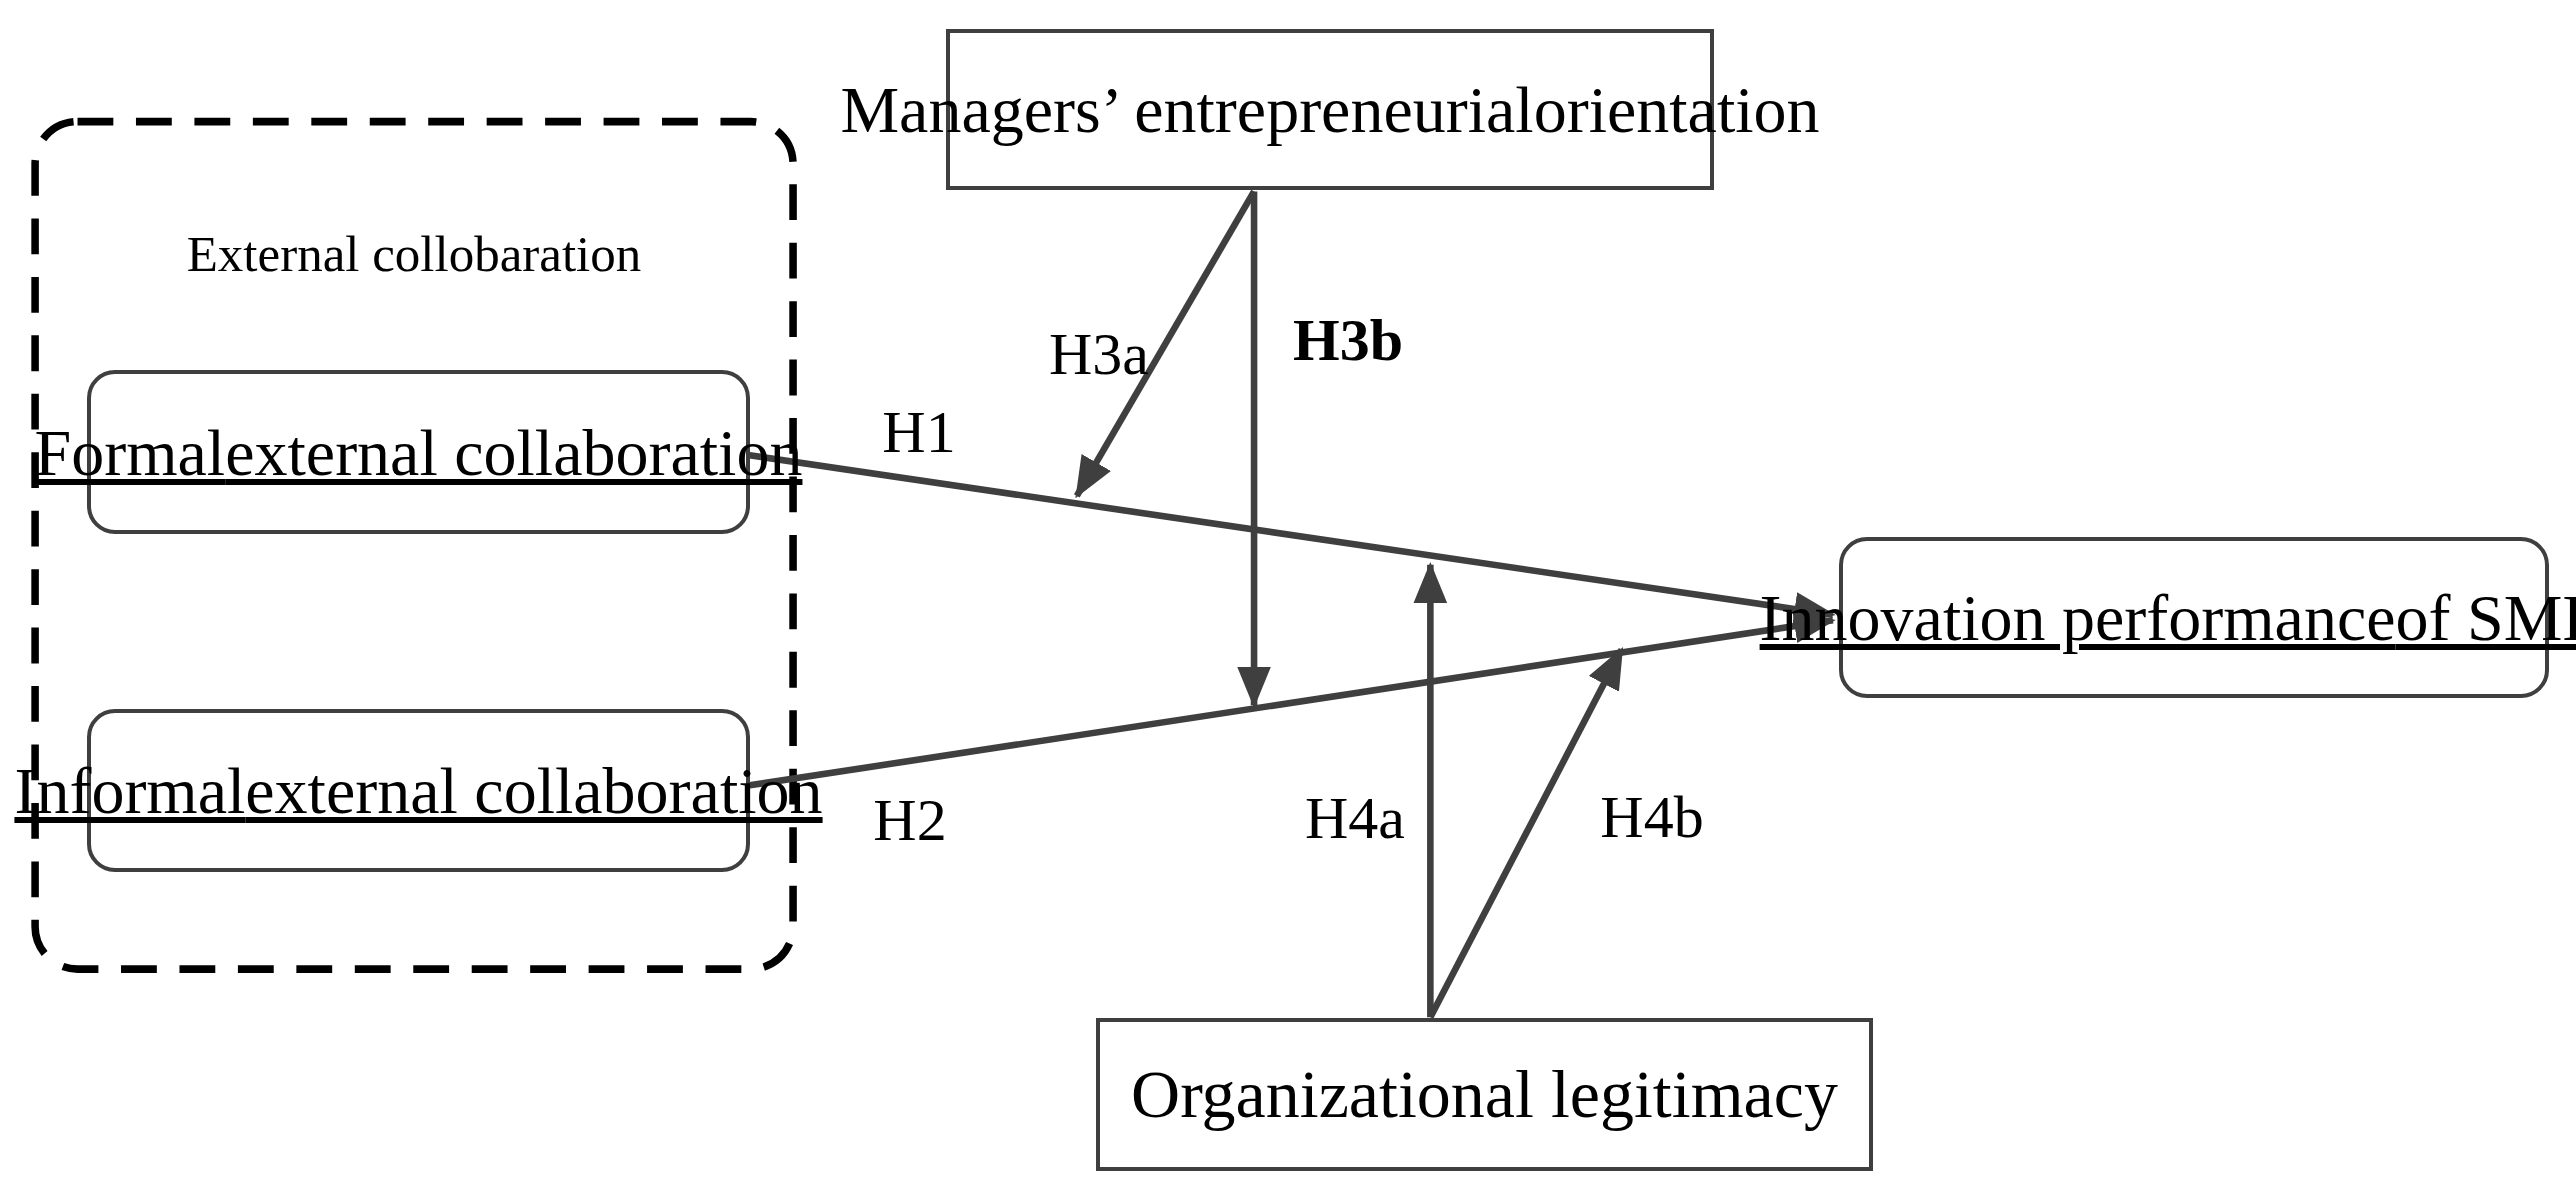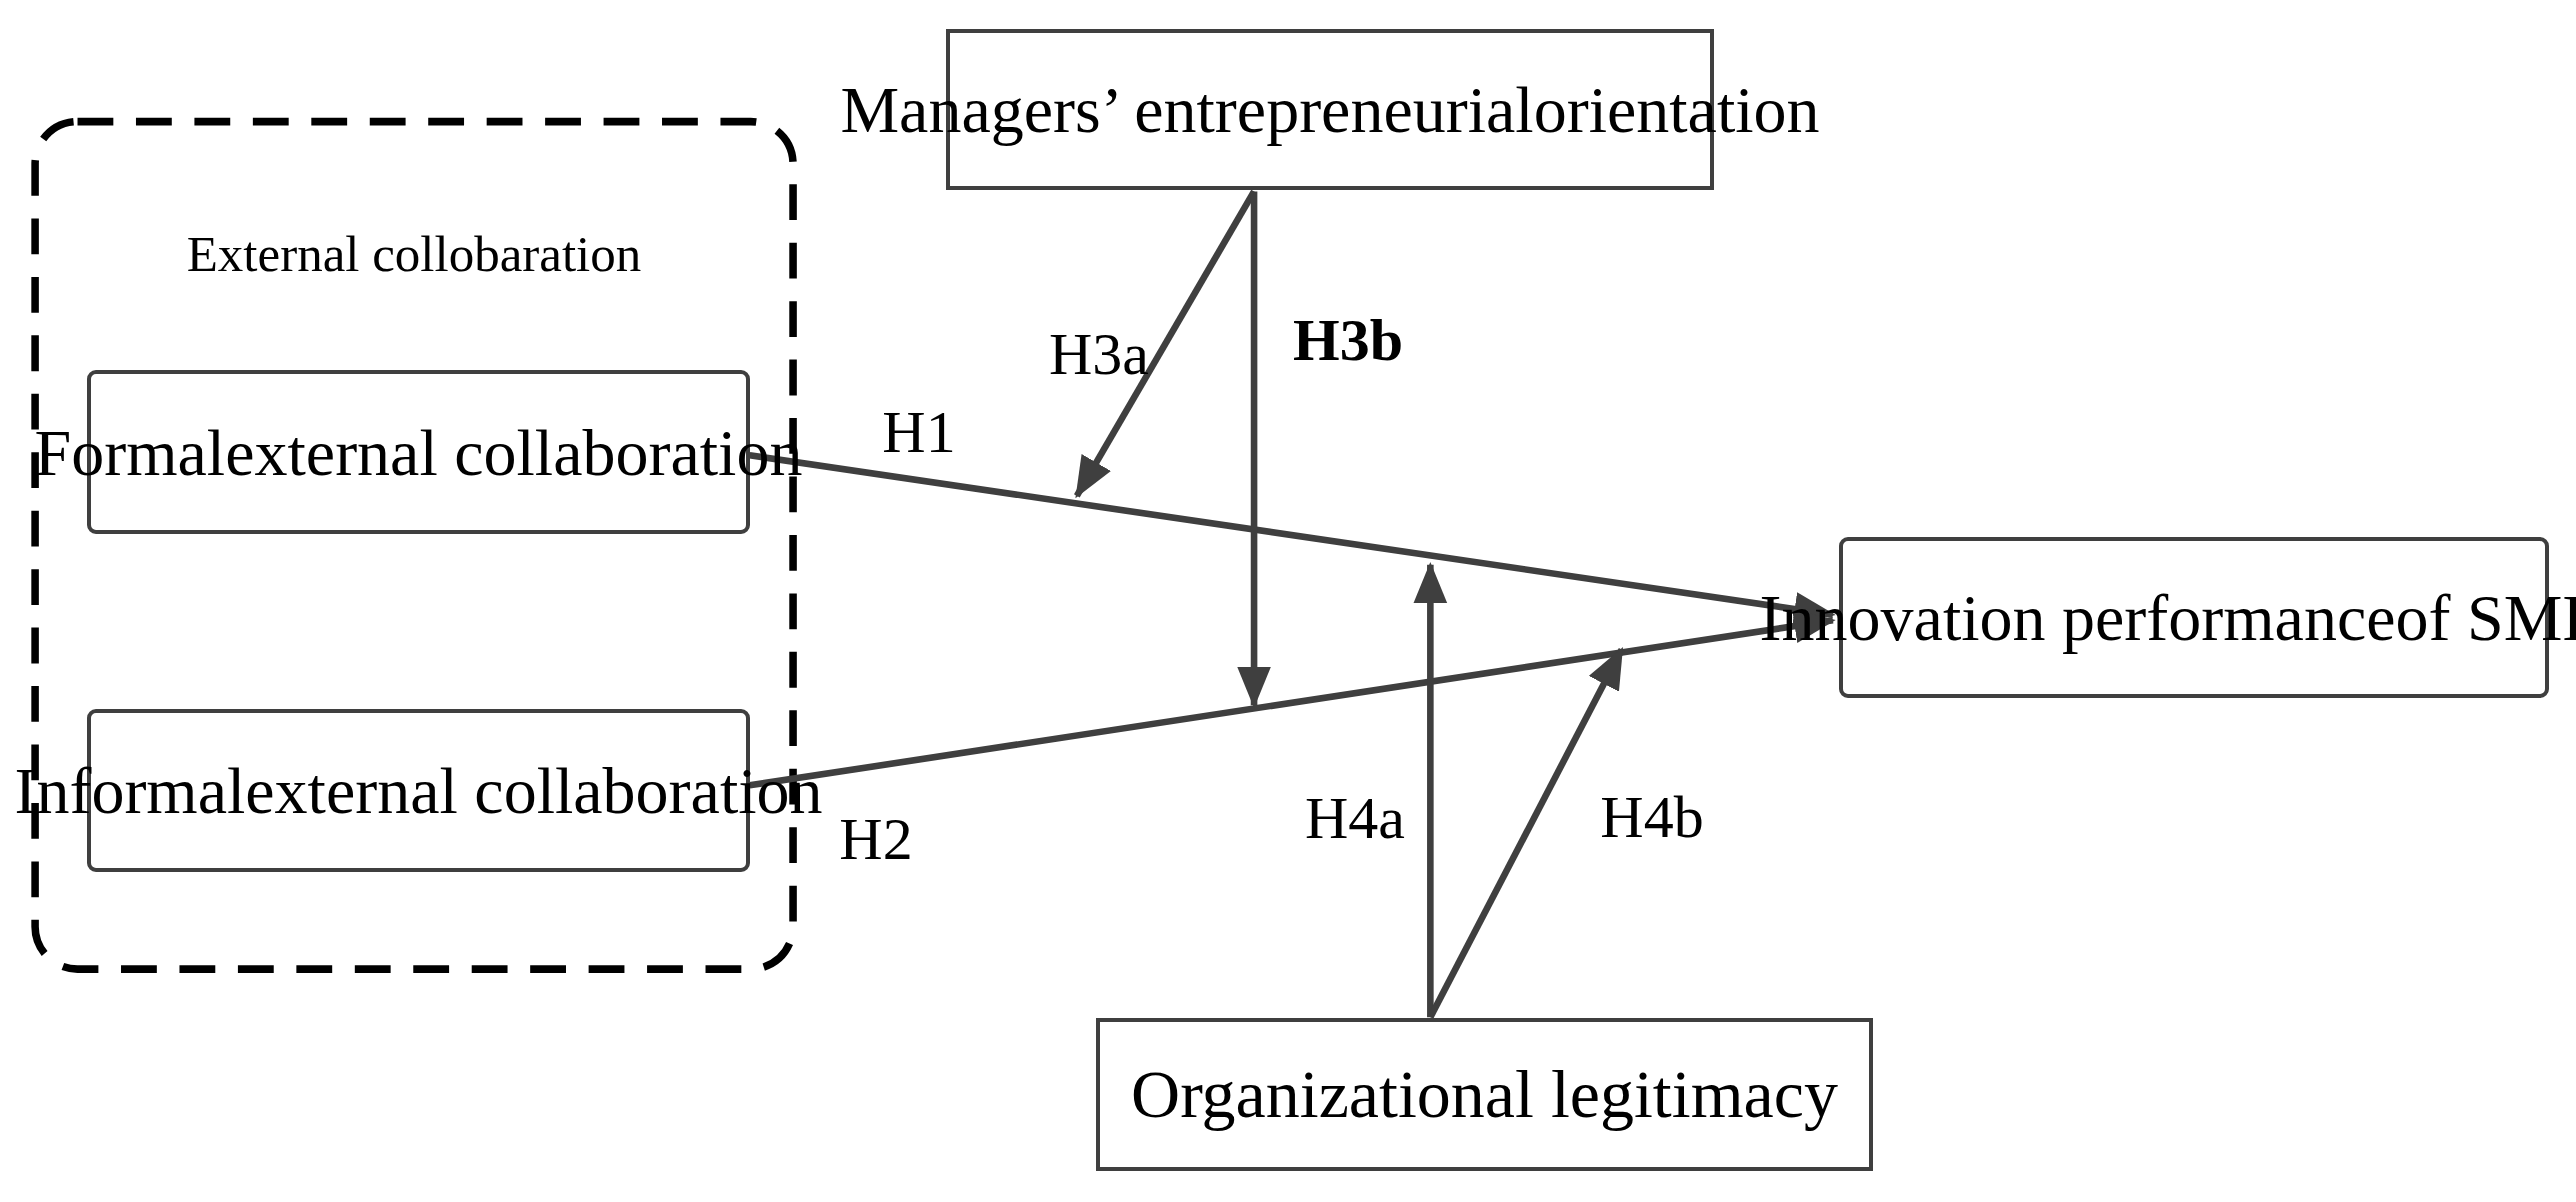--- a/index.html
+++ b/index.html
@@ -25,21 +25,22 @@
     align-items: center;
     justify-content: center;
     text-align: center;
     background: #ffffff;
     font-size: 66px;
     line-height: 79px;
   }
   .node span { display: block; white-space: nowrap; }
   .rounded {
     border: 4.7px solid #3f3f3f;
-    border-radius: 9px;
+    border-radius: 28px;
+    text-decoration: underline;
   }
   .rect {
     border: 4.7px solid #3f3f3f;
   }
   .node-meo        { left: 946px; top: 29px;  width: 768px; height: 161px; }
   .node-formal     { left: 87px;   top: 370px; width: 663px; height: 164px; }
   .node-informal   { left: 87px;   top: 709px; width: 663px; height: 163px; }
   .node-innovation { left: 1839px; top: 537px; width: 710px; height: 161px; }
   .node-legitimacy { left: 1096px; top: 1018px; width: 777px; height: 153px; font-size: 68px; text-align: right; }
   .group-title {
@@ -53,21 +54,21 @@
     white-space: nowrap;
   }
   .edge-label {
     position: absolute;
     transform: translate(-50%, -50%);
     font-size: 60px;
     line-height: 66px;
     white-space: nowrap;
   }
   .label-h1  { left: 919px;  top: 432px; }
-  .label-h2  { left: 876px;  top: 820px; margin-top: 19px; }
+  .label-h2  { left: 910px;  top: 820px; }
   .label-h3a { left: 1099px; top: 354px; }
   .label-h3b { left: 1348px; top: 340px; font-weight: bold; }
   .label-h4a { left: 1355px; top: 818px; }
   .label-h4b { left: 1628px; top: 817px; margin-left: 24px; }
 </style>
 </head>
 <body>
 
 <div class="canvas">
 

